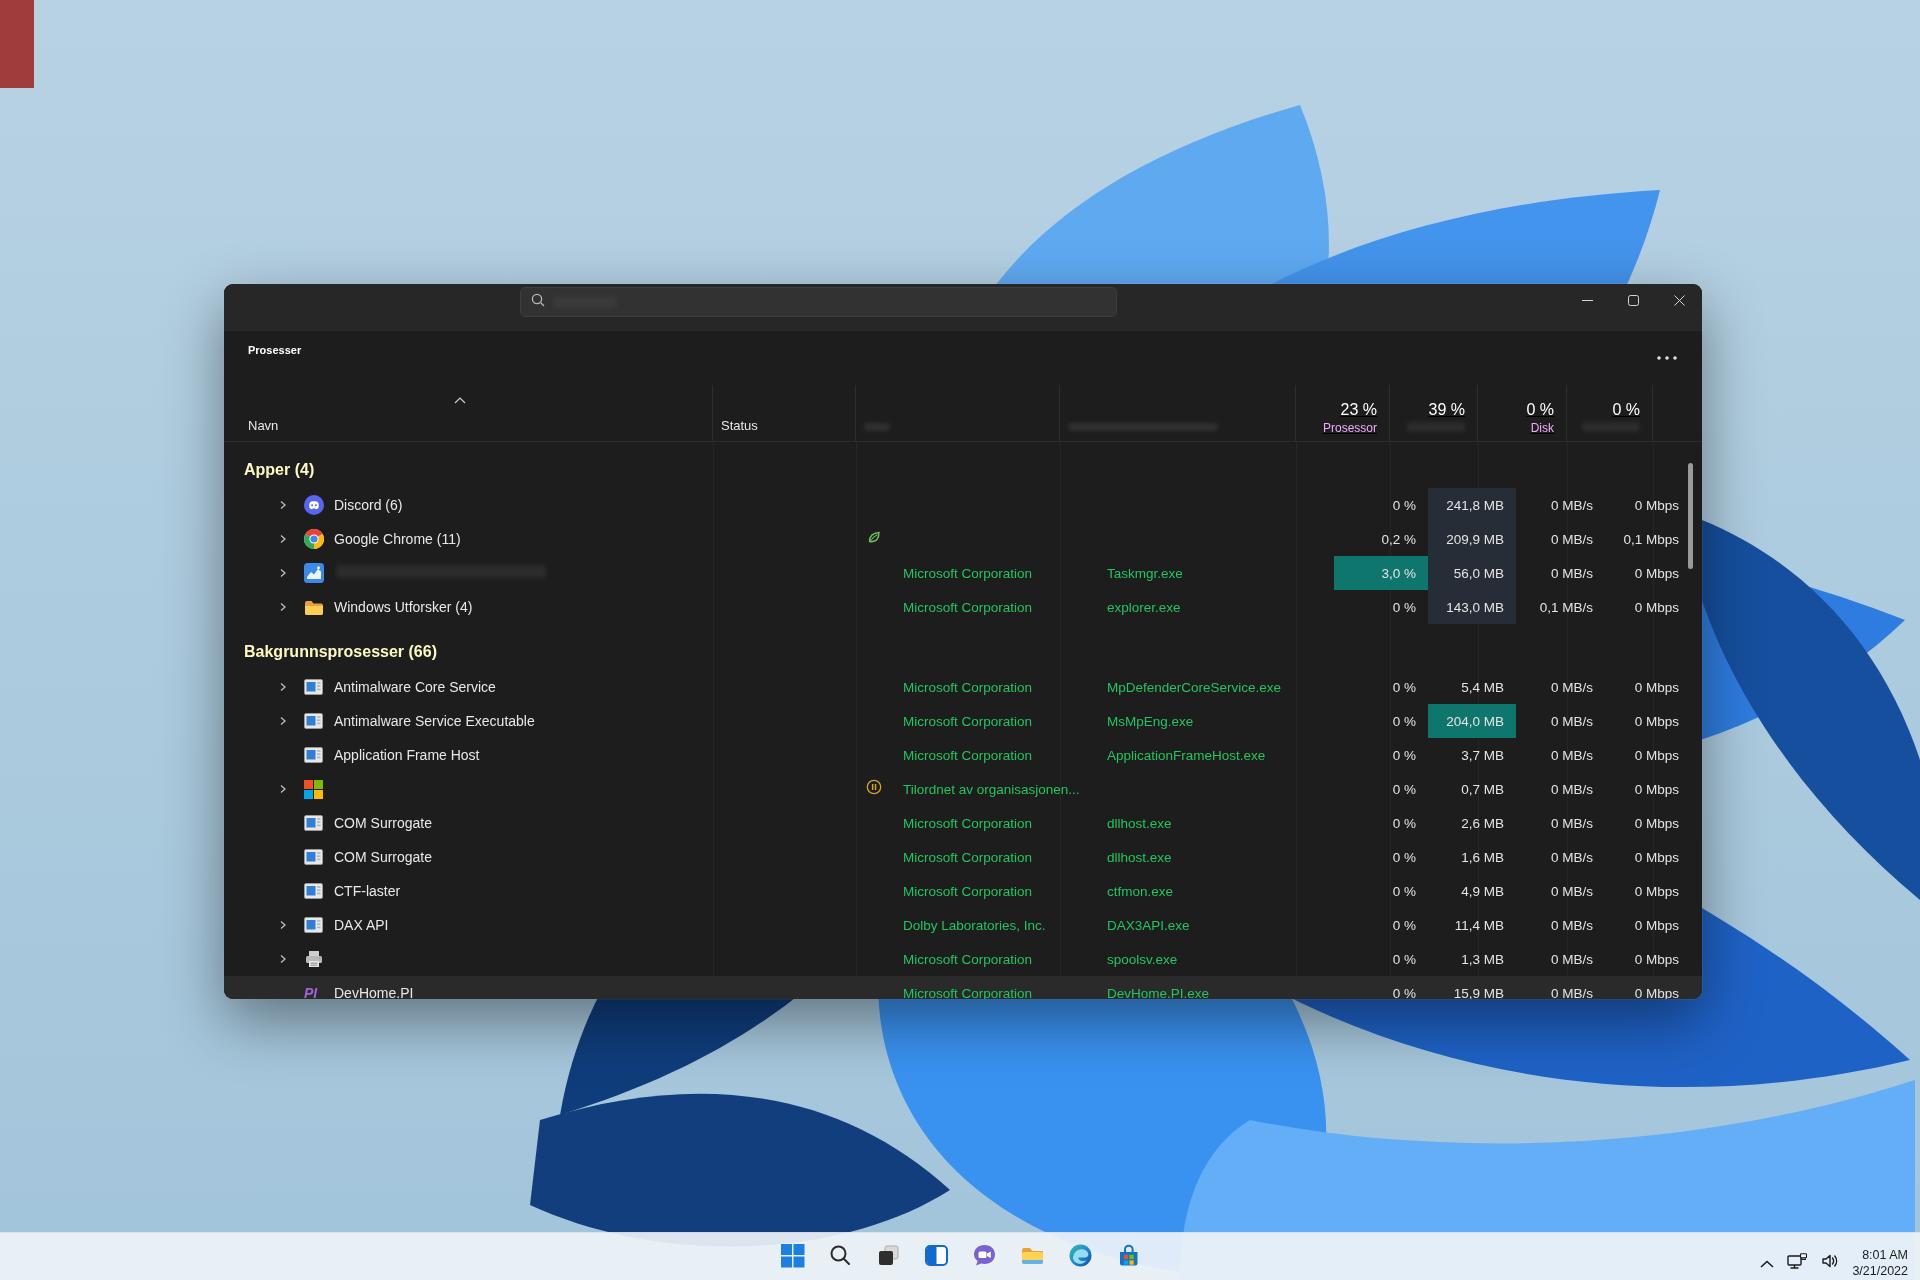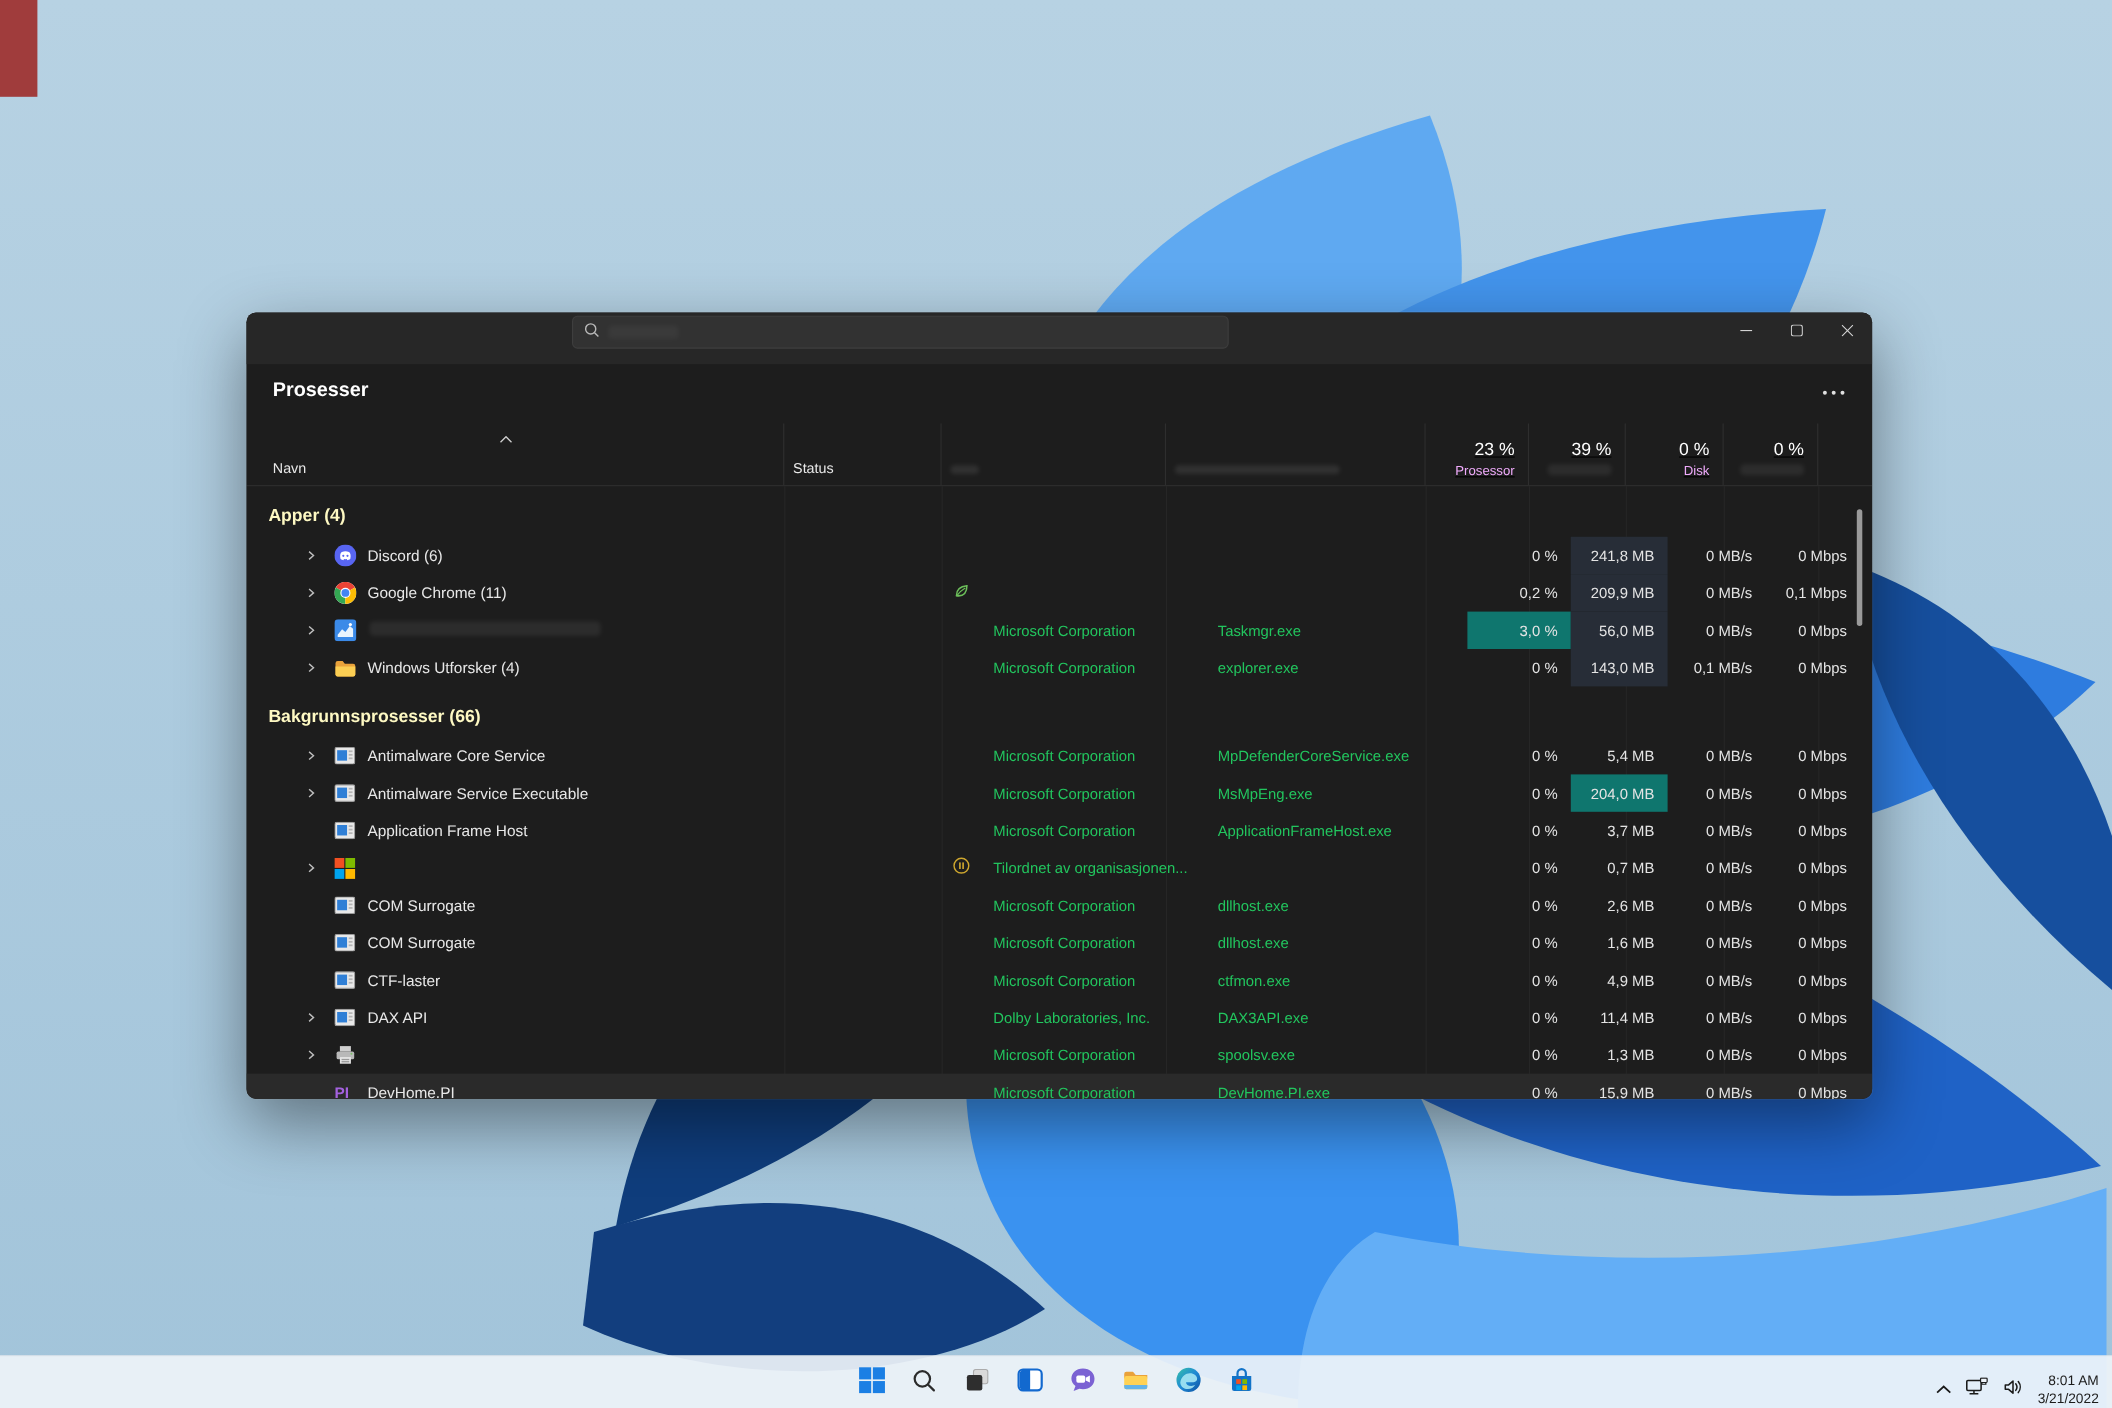--- a/index.html
+++ b/index.html
@@ -11,21 +11,21 @@
   
   .tmwin { position:absolute; left:224px; top:284px; width:1478px; height:715px;
            background:#1d1d1d; border-radius:9px; overflow:hidden;
            box-shadow:0 22px 60px rgba(0,0,0,.42), 0 0 0 1px rgba(255,255,255,.07); }
   .titlebar { position:absolute; left:0; top:0; right:0; height:47px; background:#272727; }
   .search-box { position:absolute; left:296px; top:3px; width:597px; height:30px; background:#323232;
                 border:1px solid #3e3e3e; border-radius:5px; display:flex; align-items:center; padding:0 10px; gap:8px; }
   .search-box input { flex:1; background:transparent; border:none; outline:none; color:#ddd; font-size:13px; }
   .win-controls { position:absolute; right:0; top:0; display:flex; }
   .win-btn { width:46px; height:32px; display:flex; align-items:center; justify-content:center; }
-  .page-title { position:absolute; left:24px; top:60px; font-size:18px; font-weight:bold; color:#fff; }
+  .page-title { position:absolute; left:24px; top:60px; font-size:11px; font-weight:bold; color:#fff; }
   .more-btn { position:absolute; right:18px; top:62px; width:34px; height:20px; display:flex; align-items:center; justify-content:center; border-radius:4px; }
 
   .thead { position:absolute; left:0; top:101px; right:0; height:57px; display:grid;
            grid-template-columns:489px 143px 204px 236px 94px 88px 89px 86px 1fr;
            border-bottom:1px solid rgba(255,255,255,.07); }
   .hcell { position:relative; border-right:1px solid rgba(255,255,255,.08); }
   .hcell:last-child { border-right:none; }
   .h-name .hlabel { position:absolute; left:24px; bottom:8px; font-size:13px; color:#e8e8e8; }
   .sort-caret { position:absolute; left:230px; top:5px; }
   .h-status .hlabel { position:absolute; left:8px; bottom:8px; font-size:13px; color:#e8e8e8; }
@@ -36,21 +36,21 @@
   .tbody { position:absolute; left:0; top:158px; right:0; bottom:0; overflow:hidden; padding-top:10px; }
   .vline { position:absolute; top:0; bottom:0; width:1px; background:rgba(255,255,255,.045); }
   .section-header { position:relative; height:36px; line-height:36px; padding-left:20px; font-size:16px; font-weight:600; color:#fef9c3; }
   .section-gap { height:10px; }
   .prow { position:relative; height:34px; display:grid;
           grid-template-columns:489px 143px 204px 236px 94px 88px 89px 86px 1fr; align-items:stretch;padding-left:38px; }
   .prow.row-hl { background:#2a2a2a; }
   .cell { display:flex; align-items:center; min-width:0; }
   .c-name { padding-left:16px; gap:0; }
   .chev { width:26px; display:flex; align-items:center; }
-  .picon { width:30px; display:flex; align-items:flex-start; }
+  .picon { width:30px; display:flex; align-items:flex-start;font-style:italic; }
   .plabel { font-size:14px; color:#e8e8e8; white-space:nowrap; }
   .c-status { justify-content:flex-end; padding-right:12px; }
   .c-pub, .c-exe { padding-left:9px; font-size:13.5px; color:#22c55e; white-space:nowrap; }
   .c-val { justify-content:flex-end; padding-right:12px; font-size:13.5px; color:#e4e4e4; }
   .hl1 { background:#272d37; }
   .hl2 { background:#0f766e; }
 
   .smudge { display:inline-block; background:#8a8a8a; opacity:.18; filter:blur(2px); border-radius:4px; height:10px; }
   .smudge.name-smudge { width:210px; height:13px; margin-left:2px; opacity:.14; }
   .smudge.hdr-pub { position:absolute; left:8px; bottom:10px; width:26px; height:8px; }

